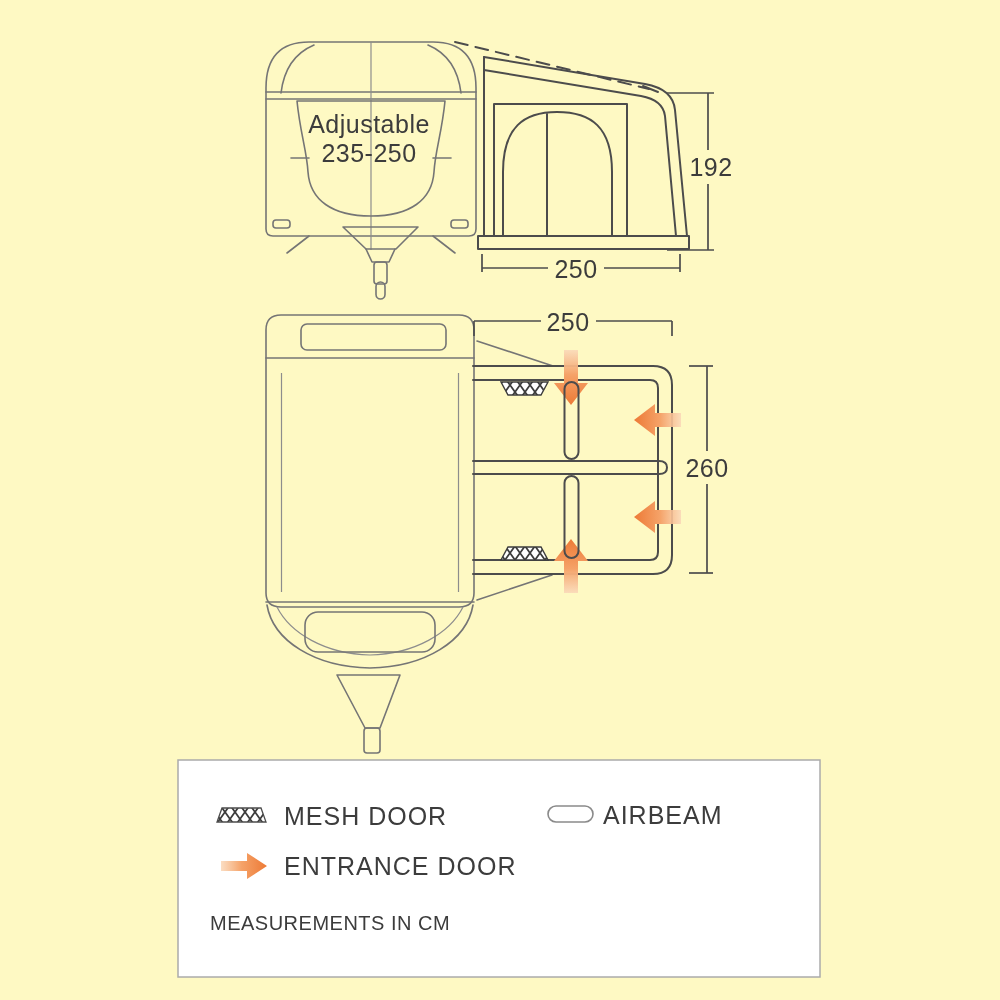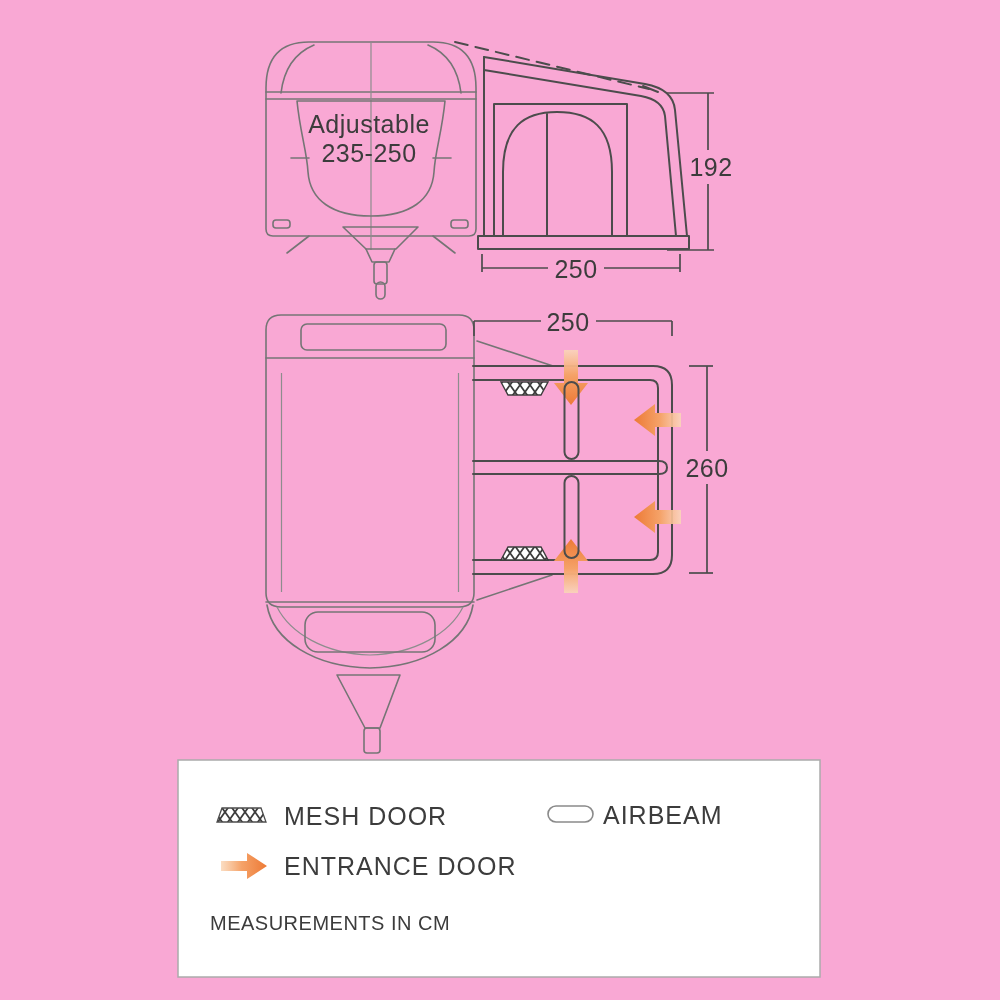--- a/index.html
+++ b/index.html
@@ -1,16 +1,16 @@
 <!DOCTYPE html>
 <html><head>
 <meta charset="utf-8">
 <style>
   html,body{margin:0;padding:0;background:#fff;}
-  .stage{position:relative;width:1000px;height:1000px;background:#f9a8d4;overflow:hidden;
+  .stage{position:relative;width:1000px;height:1000px;background:#fef9c3;overflow:hidden;
          font-family:"Liberation Sans", sans-serif;}
   svg{position:absolute;left:0;top:0;}
   text{font-family:"Liberation Sans", sans-serif;fill:#3c3c3c;}
   .dim-label{font-size:25px;letter-spacing:0.5px;}
   .caravan-label{font-size:25px;letter-spacing:0.5px;}
   .legend-label{font-size:25px;letter-spacing:1px;}
   .legend-note{font-size:20px;letter-spacing:0.5px;}
   .caravan-line{stroke:#757575;stroke-width:1.6;fill:none;stroke-linecap:round;stroke-linejoin:round;}
   .caravan-thin{stroke:#8d8d8d;stroke-width:1.2;fill:none;}
   .awning-line{stroke:#4c4c4c;stroke-width:2;fill:none;stroke-linecap:round;stroke-linejoin:round;}

